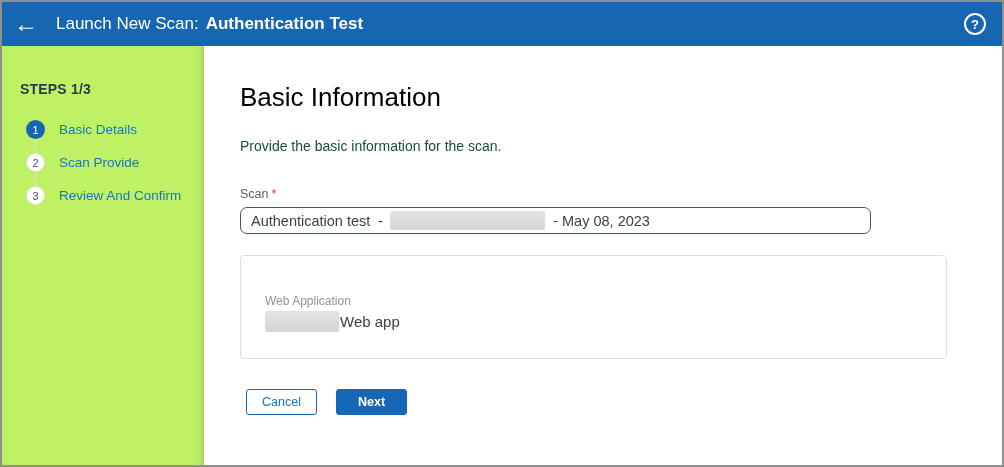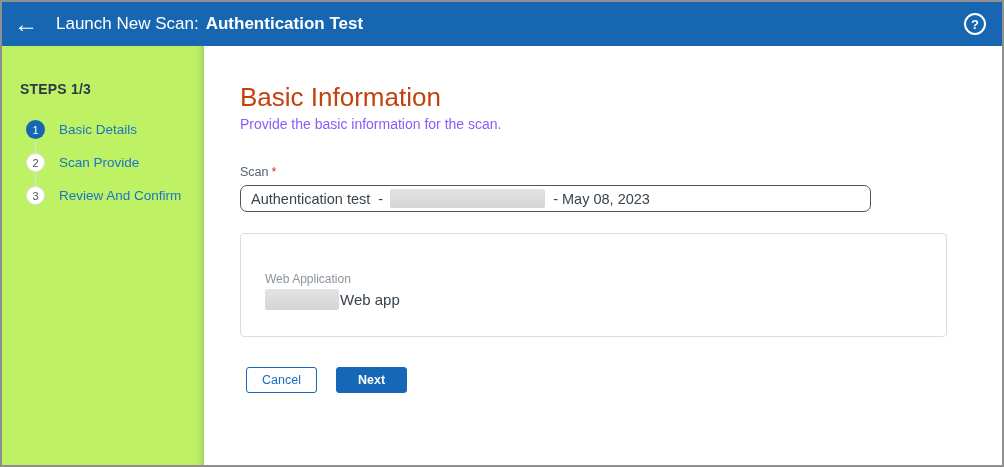--- a/index.html
+++ b/index.html
@@ -80,22 +80,22 @@
     display: flex; align-items: center; justify-content: center;
     font-size: 11px;
     flex: 0 0 19px;
   }
   .step.active .step-circle { background: #1666B2; color: #ffffff; border: none; }
   .step.upcoming .step-circle { background: #ffffff; color: #4A5560; border: 1px solid #DCE1E9; }
   .step-label { margin-left: 14px; font-size: 13.5px; color: #1B74C4; cursor: pointer; }
 
   
   .main { flex: 1; background: #ffffff; padding: 36px 0 0 36px; }
-  .page-title { font-size: 26px; font-weight: 400; color: #c2410c; }
-  .page-subtitle { margin-top: 3px; font-size: 14px; color: #8b5cf6; }
+  .page-title { font-size: 26px; font-weight: 400; color: #000000; }
+  .page-subtitle { margin-top: 25px; font-size: 14px; color: #14532d; }
 
   .form { width: 707px; }
 
   .field-label-row { margin-top: 33px; font-size: 12.5px; color: #56626C; }
   .required-marker { color: #D93025; margin-left: 3px; }
 
   .name-input {
     margin-top: 6px;
     width: 631px; height: 27px;
     border: 1px solid #4A555F;

